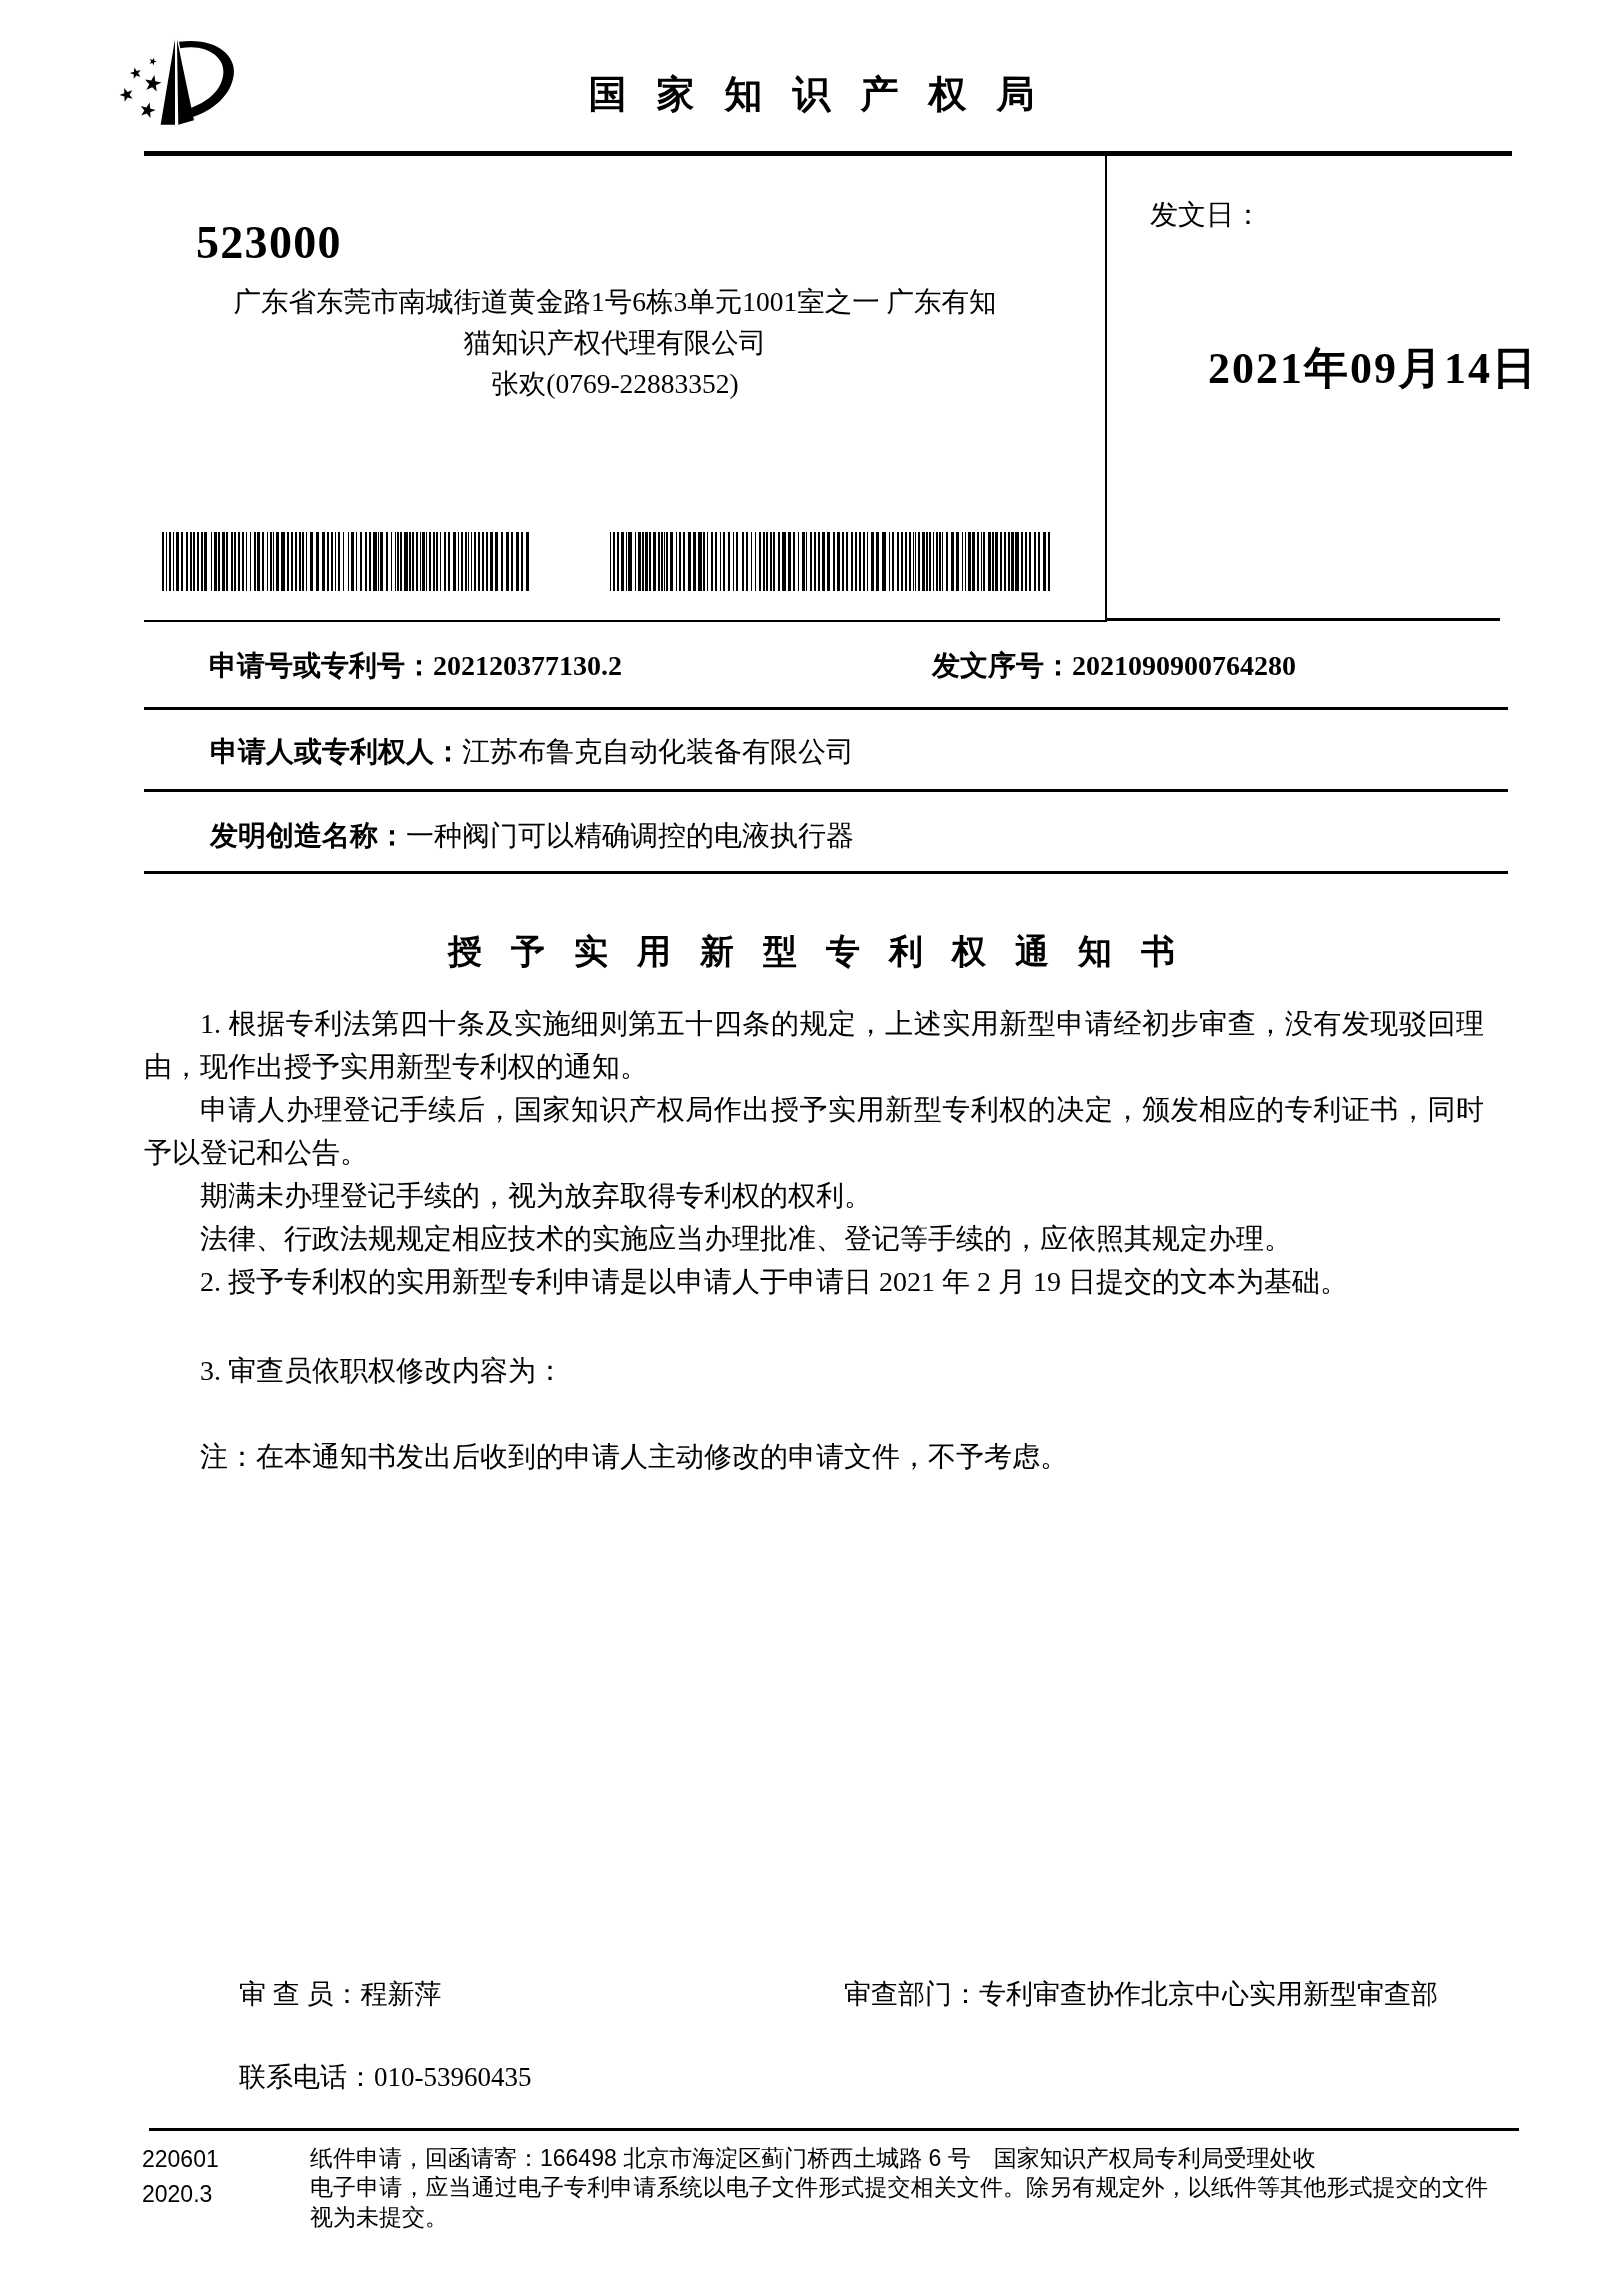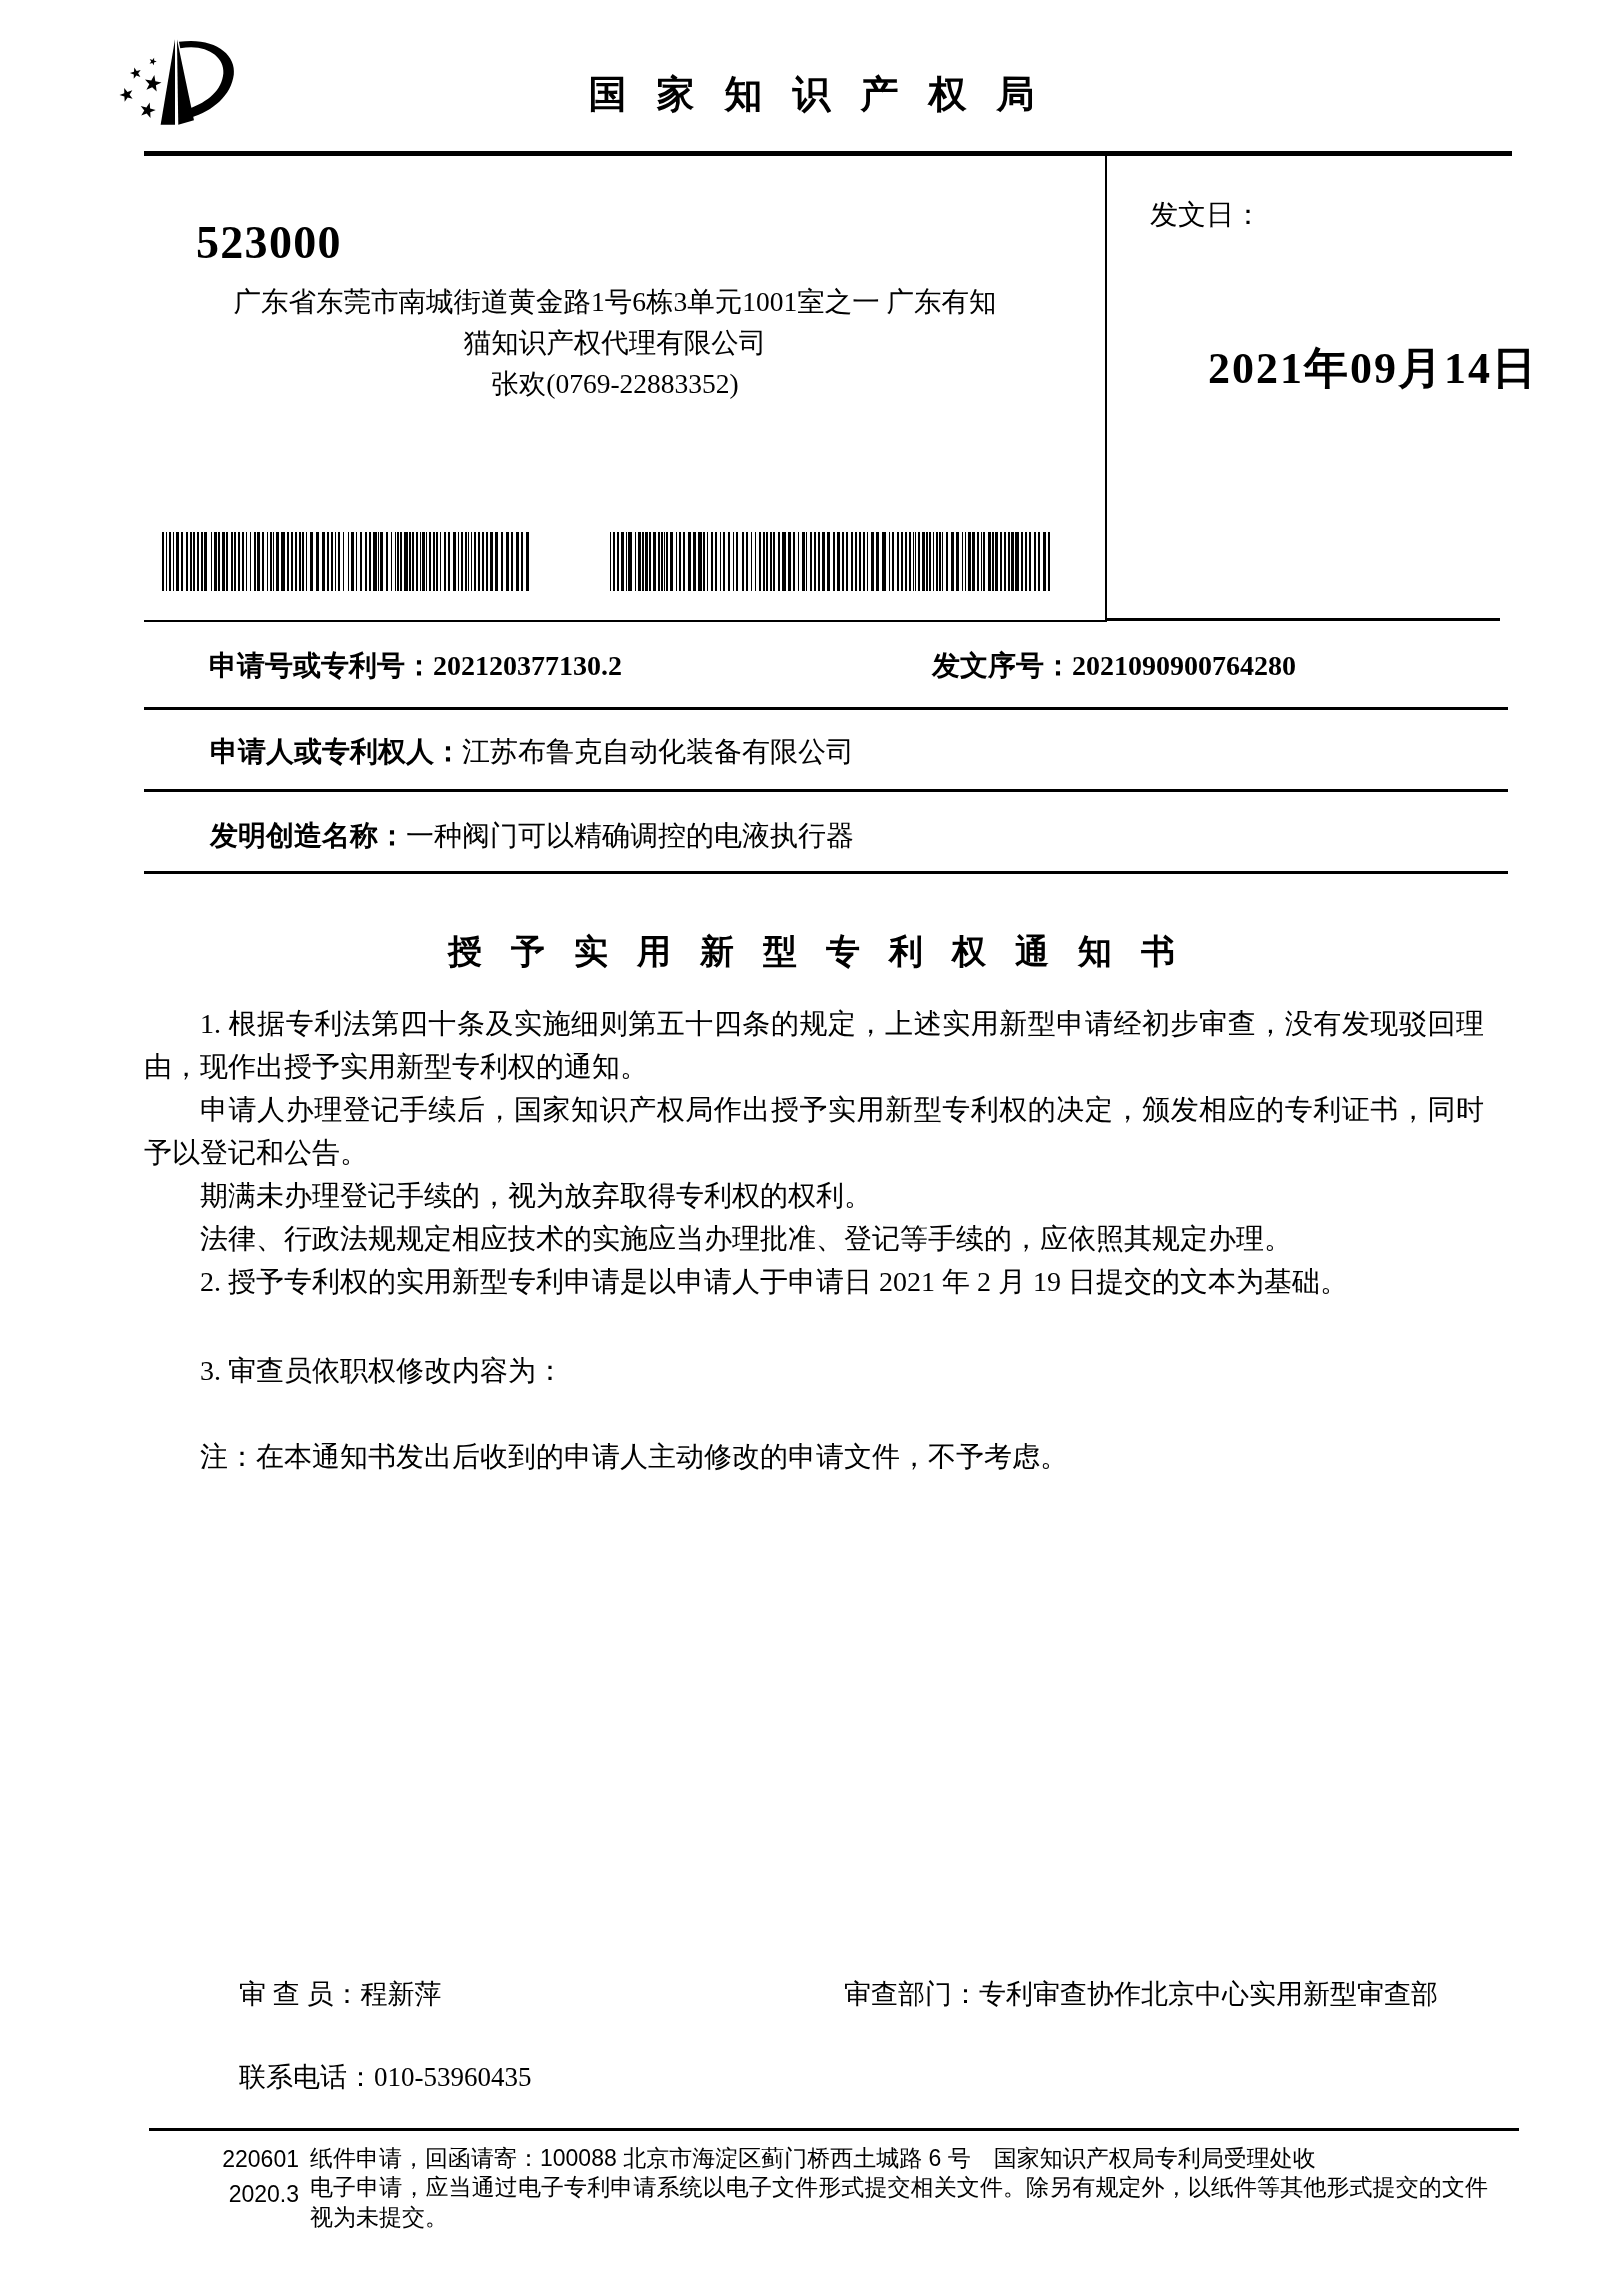--- a/index.html
+++ b/index.html
@@ -42,21 +42,21 @@
   .notice-body{left:144px;top:1002px;width:1340px;font-size:28px;line-height:43px;}
   .notice-body p{margin:0;text-indent:2em;text-align:justify;text-justify:inter-ideograph;}
   .notice-body p:nth-of-type(6){margin-top:46px;}
   .notice-body p:nth-of-type(7){margin-top:43px;}
   
   .signoff{font-size:27px;line-height:37px;white-space:nowrap;}
   
   .footer-rule{left:149px;top:2128px;width:1370px;height:3.3px;background:#000;}
   .footer{font-family:"Liberation Sans","DejaVu Sans",sans-serif;font-size:23px;line-height:29.4px;}
   .footer-codes{left:142px;top:2145px;width:157px;}
-  .footer-codes div{margin-bottom:5.9px;text-align:right;}
+  .footer-codes div{margin-bottom:5.9px;}
   .footer-text{left:310px;top:2144px;width:1178px;}
   .footer-text p{margin:0;text-align:justify;text-justify:inter-ideograph;}
 </style>
 </head>
 <body>
 
 <div class="page">
 
   <svg class="abs" style="left:118px;top:34px;" width="131" height="98" viewBox="0 0 200 150" aria-hidden="true">
     <defs>
@@ -132,18 +132,18 @@
   <div class="abs signoff" style="left:239px;top:2059px;">
     <span>联系电话：</span><span>010-53960435</span>
   </div>
 
   <div class="abs footer-rule"></div>
   <div class="abs footer footer-codes">
     <div>220601</div>
     <div>2020.3</div>
   </div>
   <div class="abs footer footer-text">
-    <p>纸件申请，回函请寄：100088 北京市海淀区蓟门桥西土城路 6 号　国家知识产权局专利局受理处收</p>
+    <p>纸件申请，回函请寄：166498 北京市海淀区蓟门桥西土城路 6 号　国家知识产权局专利局受理处收</p>
     <p>电子申请，应当通过电子专利申请系统以电子文件形式提交相关文件。除另有规定外，以纸件等其他形式提交的文件视为未提交。</p>
   </div>
 
 </div>
 
 
 </body></html>

